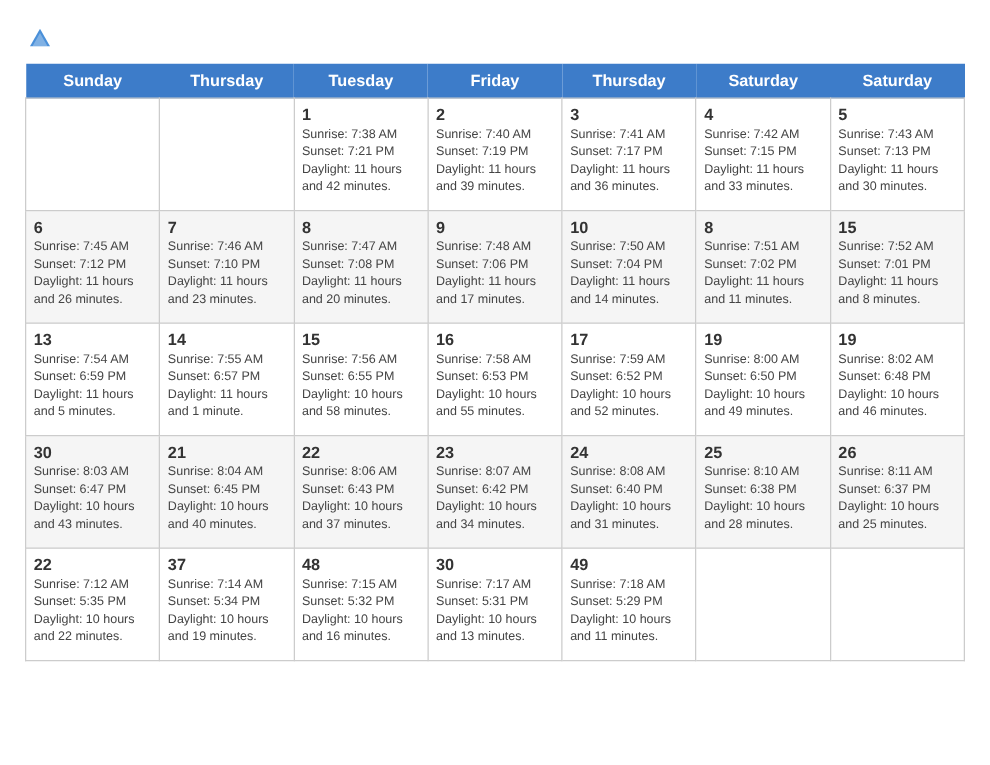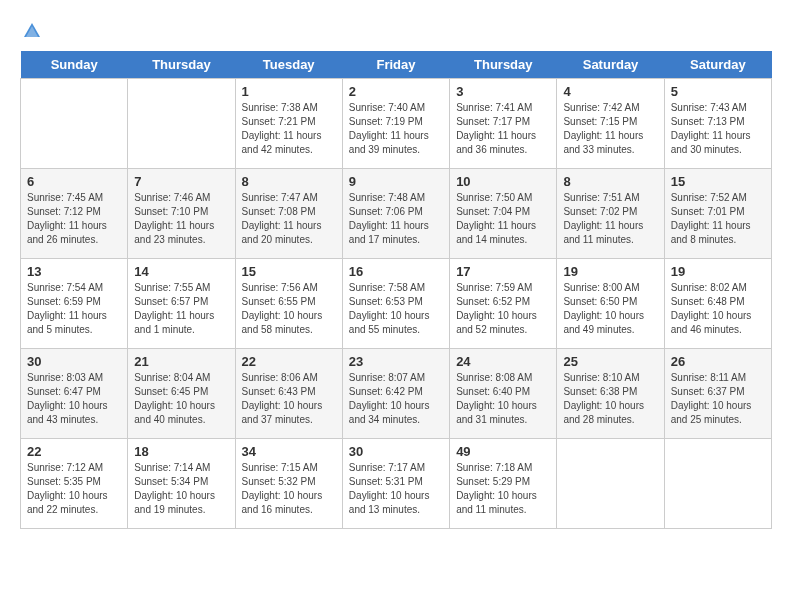--- a/index.html
+++ b/index.html
@@ -232,25 +232,25 @@
           <div class="day-number">26</div>
           <div class="day-info">Sunrise: 8:11 AM<br>Sunset: 6:37 PM<br>Daylight: 10 hours and 25 minutes.</div>
         </td>
       </tr>
       <tr>
         <td>
           <div class="day-number">22</div>
           <div class="day-info">Sunrise: 7:12 AM<br>Sunset: 5:35 PM<br>Daylight: 10 hours and 22 minutes.</div>
         </td>
         <td>
-          <div class="day-number">18</div>
+          <div class="day-number">37</div>
           <div class="day-info">Sunrise: 7:14 AM<br>Sunset: 5:34 PM<br>Daylight: 10 hours and 19 minutes.</div>
         </td>
         <td>
-          <div class="day-number">34</div>
+          <div class="day-number">48</div>
           <div class="day-info">Sunrise: 7:15 AM<br>Sunset: 5:32 PM<br>Daylight: 10 hours and 16 minutes.</div>
         </td>
         <td>
           <div class="day-number">30</div>
           <div class="day-info">Sunrise: 7:17 AM<br>Sunset: 5:31 PM<br>Daylight: 10 hours and 13 minutes.</div>
         </td>
         <td>
           <div class="day-number">49</div>
           <div class="day-info">Sunrise: 7:18 AM<br>Sunset: 5:29 PM<br>Daylight: 10 hours and 11 minutes.</div>
         </td>

